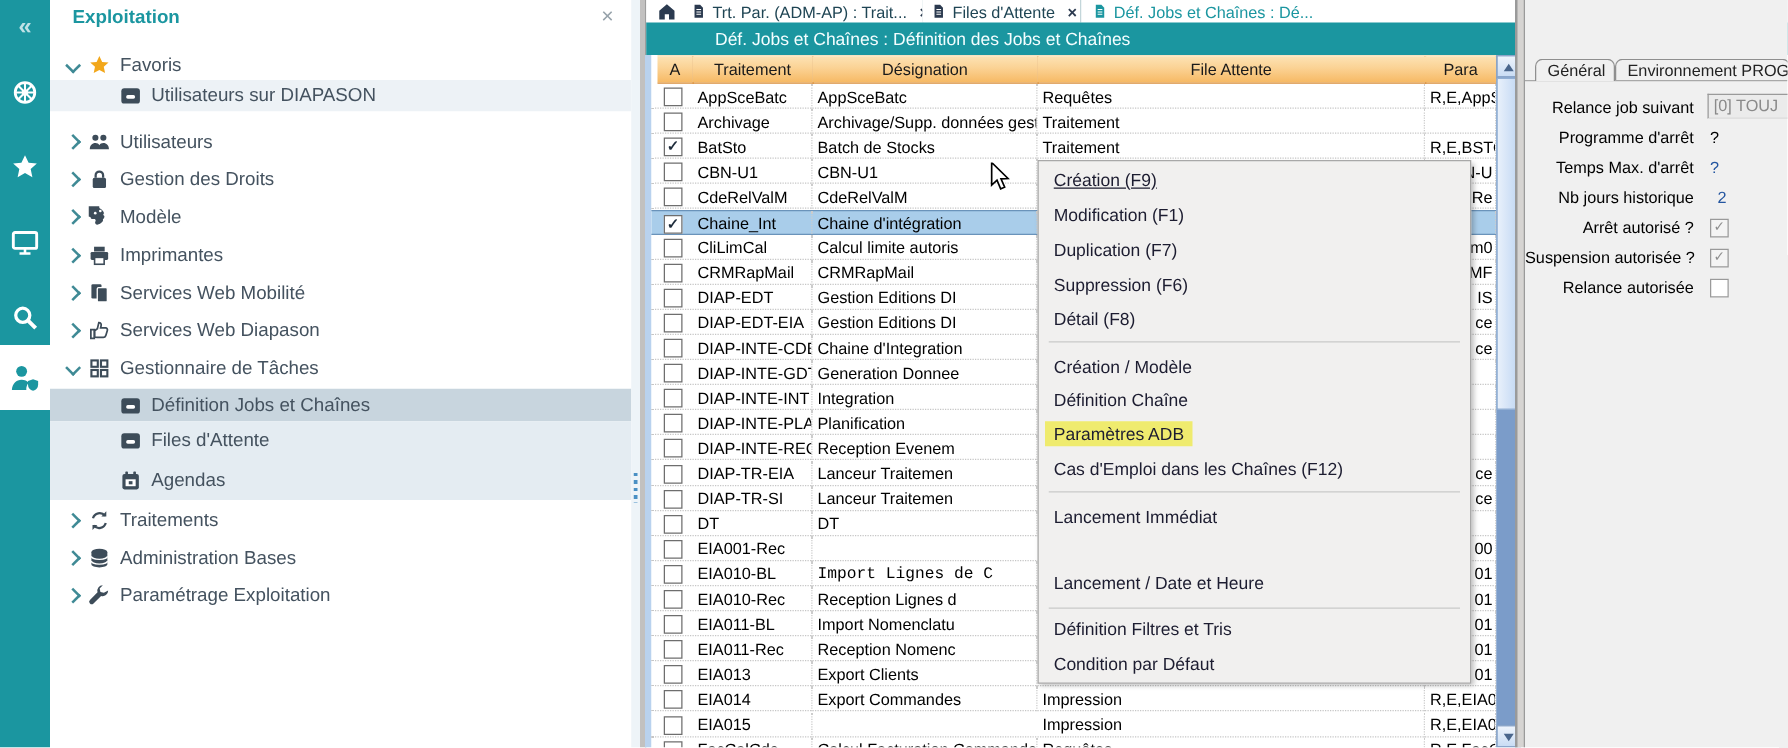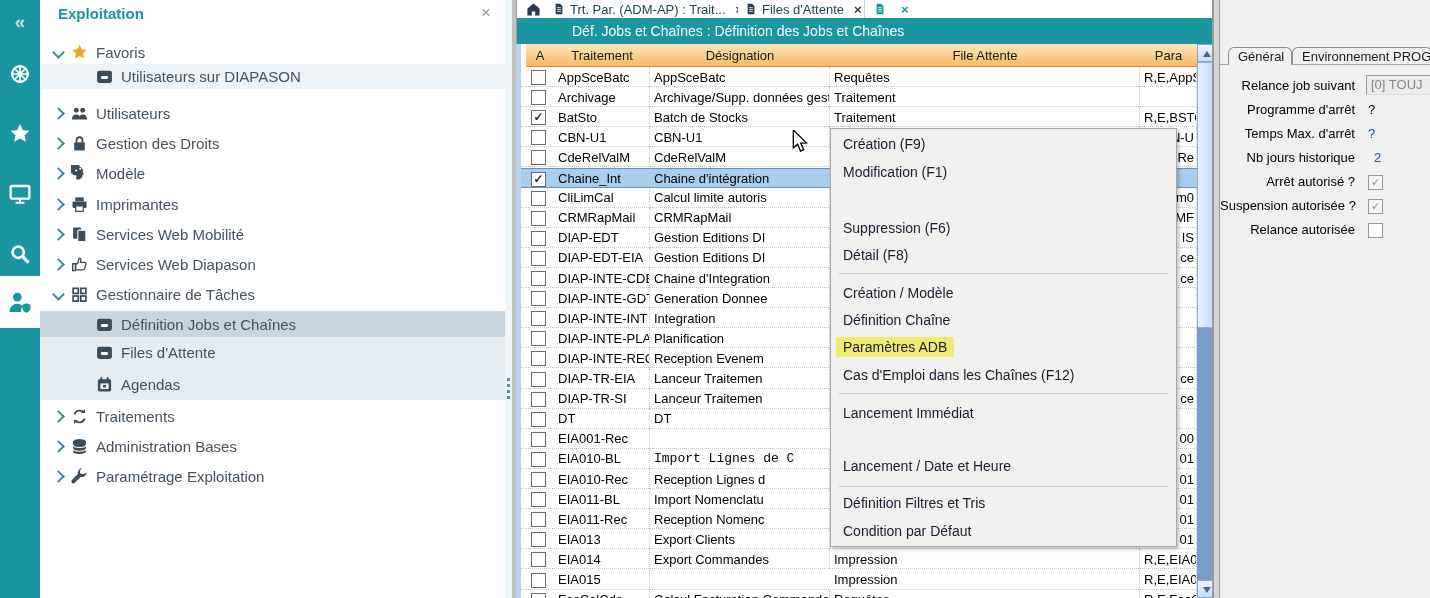--- a/index.html
+++ b/index.html
@@ -346,20 +346,21 @@
         <span style="flex: 1 1 0%;">Files d'Attente</span>
         <span class="x">×</span>
       </div>
       <div class="tab active" style="left: 350px; width: 362px;">
         <span class="dicon">
           <svg width="12" height="12" viewBox="0 0 16 16" fill="currentColor">
             <path d="M3.5 1h6l3 3.2V15h-9z"></path>
             <path d="M5.5 6.2h5M5.5 8.7h5M5.5 11.2h5" stroke="var(--doclines,#fff)" stroke-width="1.1" fill="none"></path>
           </svg>
         </span>
+        <span style="flex: 1 1 0%;">Déf. Jobs et Chaînes : Dé...</span>
         <span class="x">×</span>
       </div>
     </div>
   <div id="tab-filler" style="left: 712px; width: 201px;"></div>
 </div>
 
 <div id="titlebar">
   <span class="dicon"></span>
   <span>Déf. Jobs et Chaînes : Définition des Jobs et Chaînes</span>
 </div>
@@ -562,25 +563,28 @@
       </div>
     </div>
   <div id="vscroll">
     <div class="sbtn up" style="top:0"></div>
     <div id="sthumb" style="top:18px;height:266px"></div>
     <div class="sbtn down" style="top:536px"></div>
   </div>
 </div>
 
 <div id="ctxmenu">
-    <div class="mitem" style="top: 4px;">
+    <div class="mitem" style="top: 4px; text-decoration: underline;">
       <span>Création (F9)</span>
     </div>
     <div class="mitem" style="top: 32px;">
       <span>Modification (F1)</span>
+    </div>
+    <div class="mitem" style="top: 60px;">
+      <span>Duplication (F7)</span>
     </div>
     <div class="mitem" style="top: 88px;">
       <span>Suppression (F6)</span>
     </div>
     <div class="mitem" style="top: 115px;">
       <span>Détail (F8)</span>
     </div>
     <div class="msep" style="top: 144px;"></div>
     <div class="mitem" style="top: 153px;">
       <span>Création / Modèle</span>

